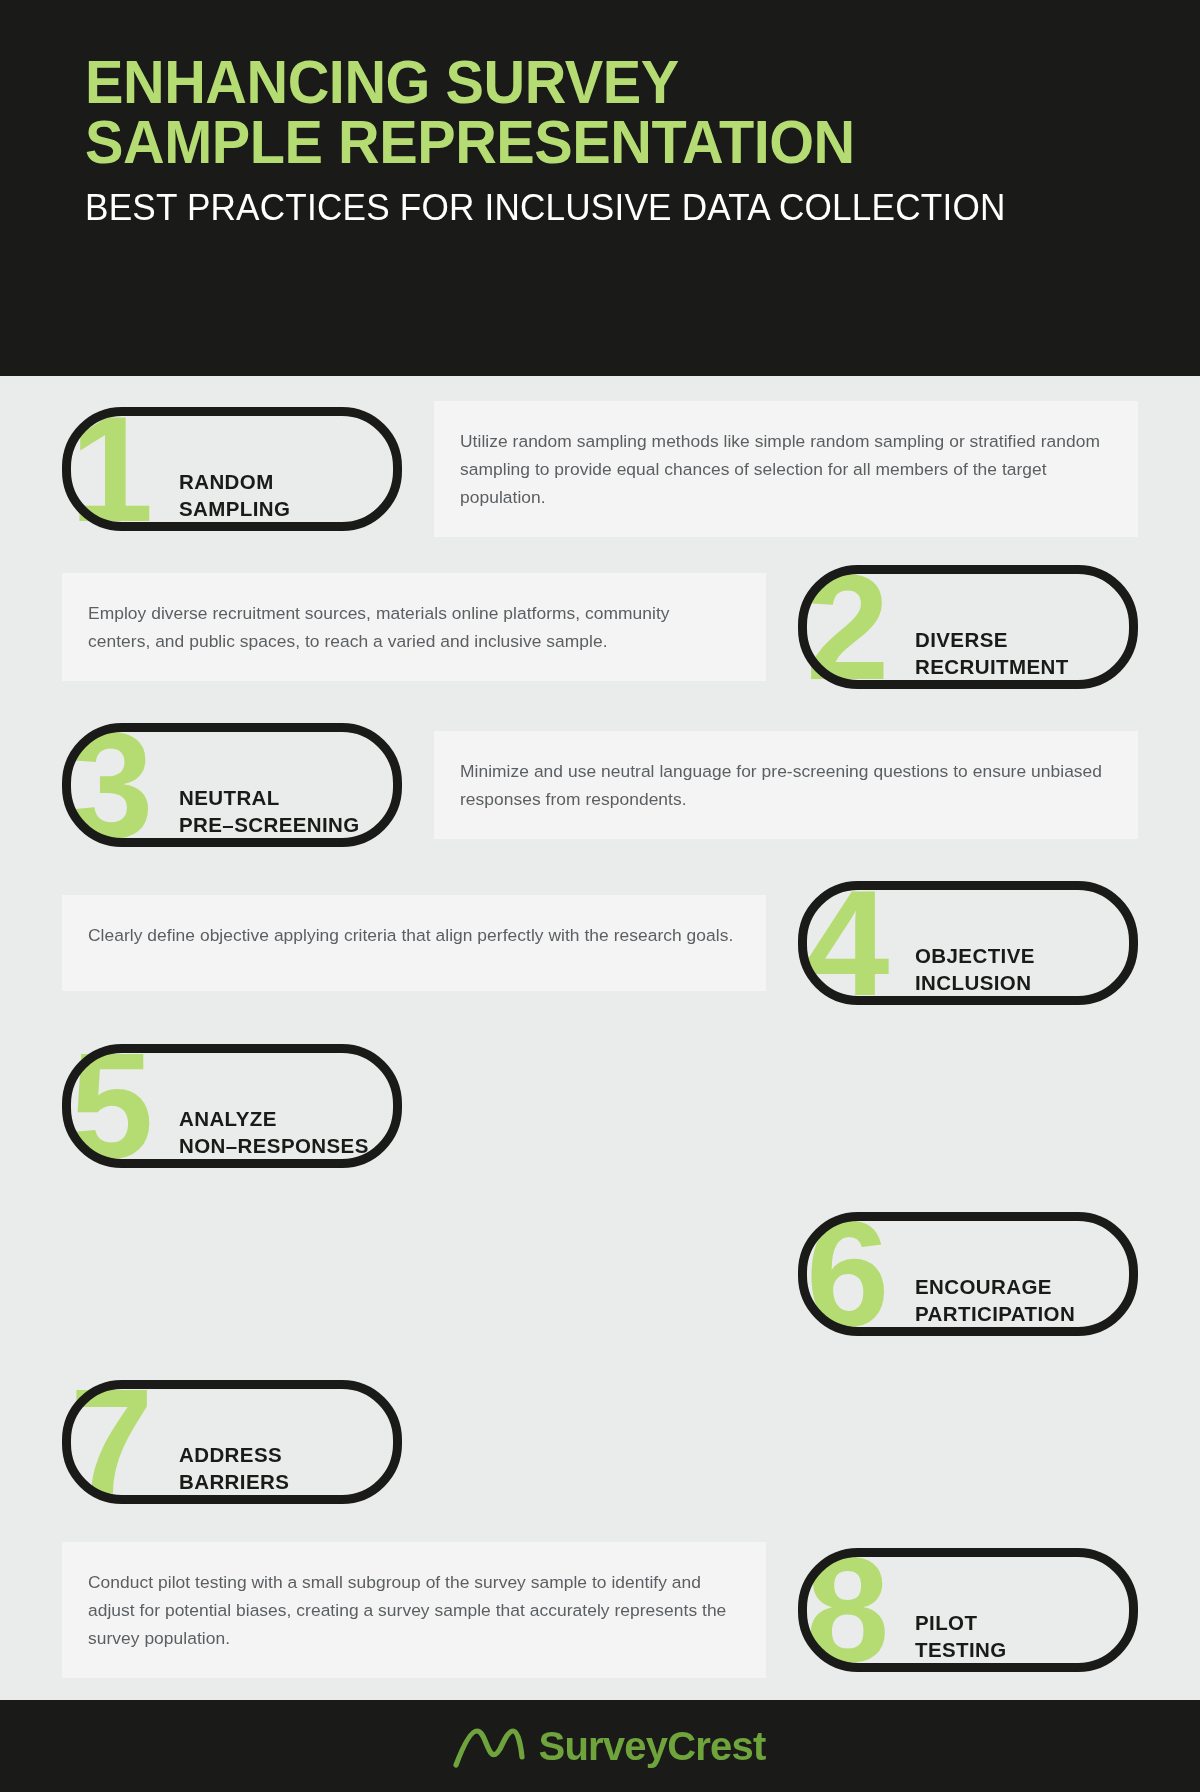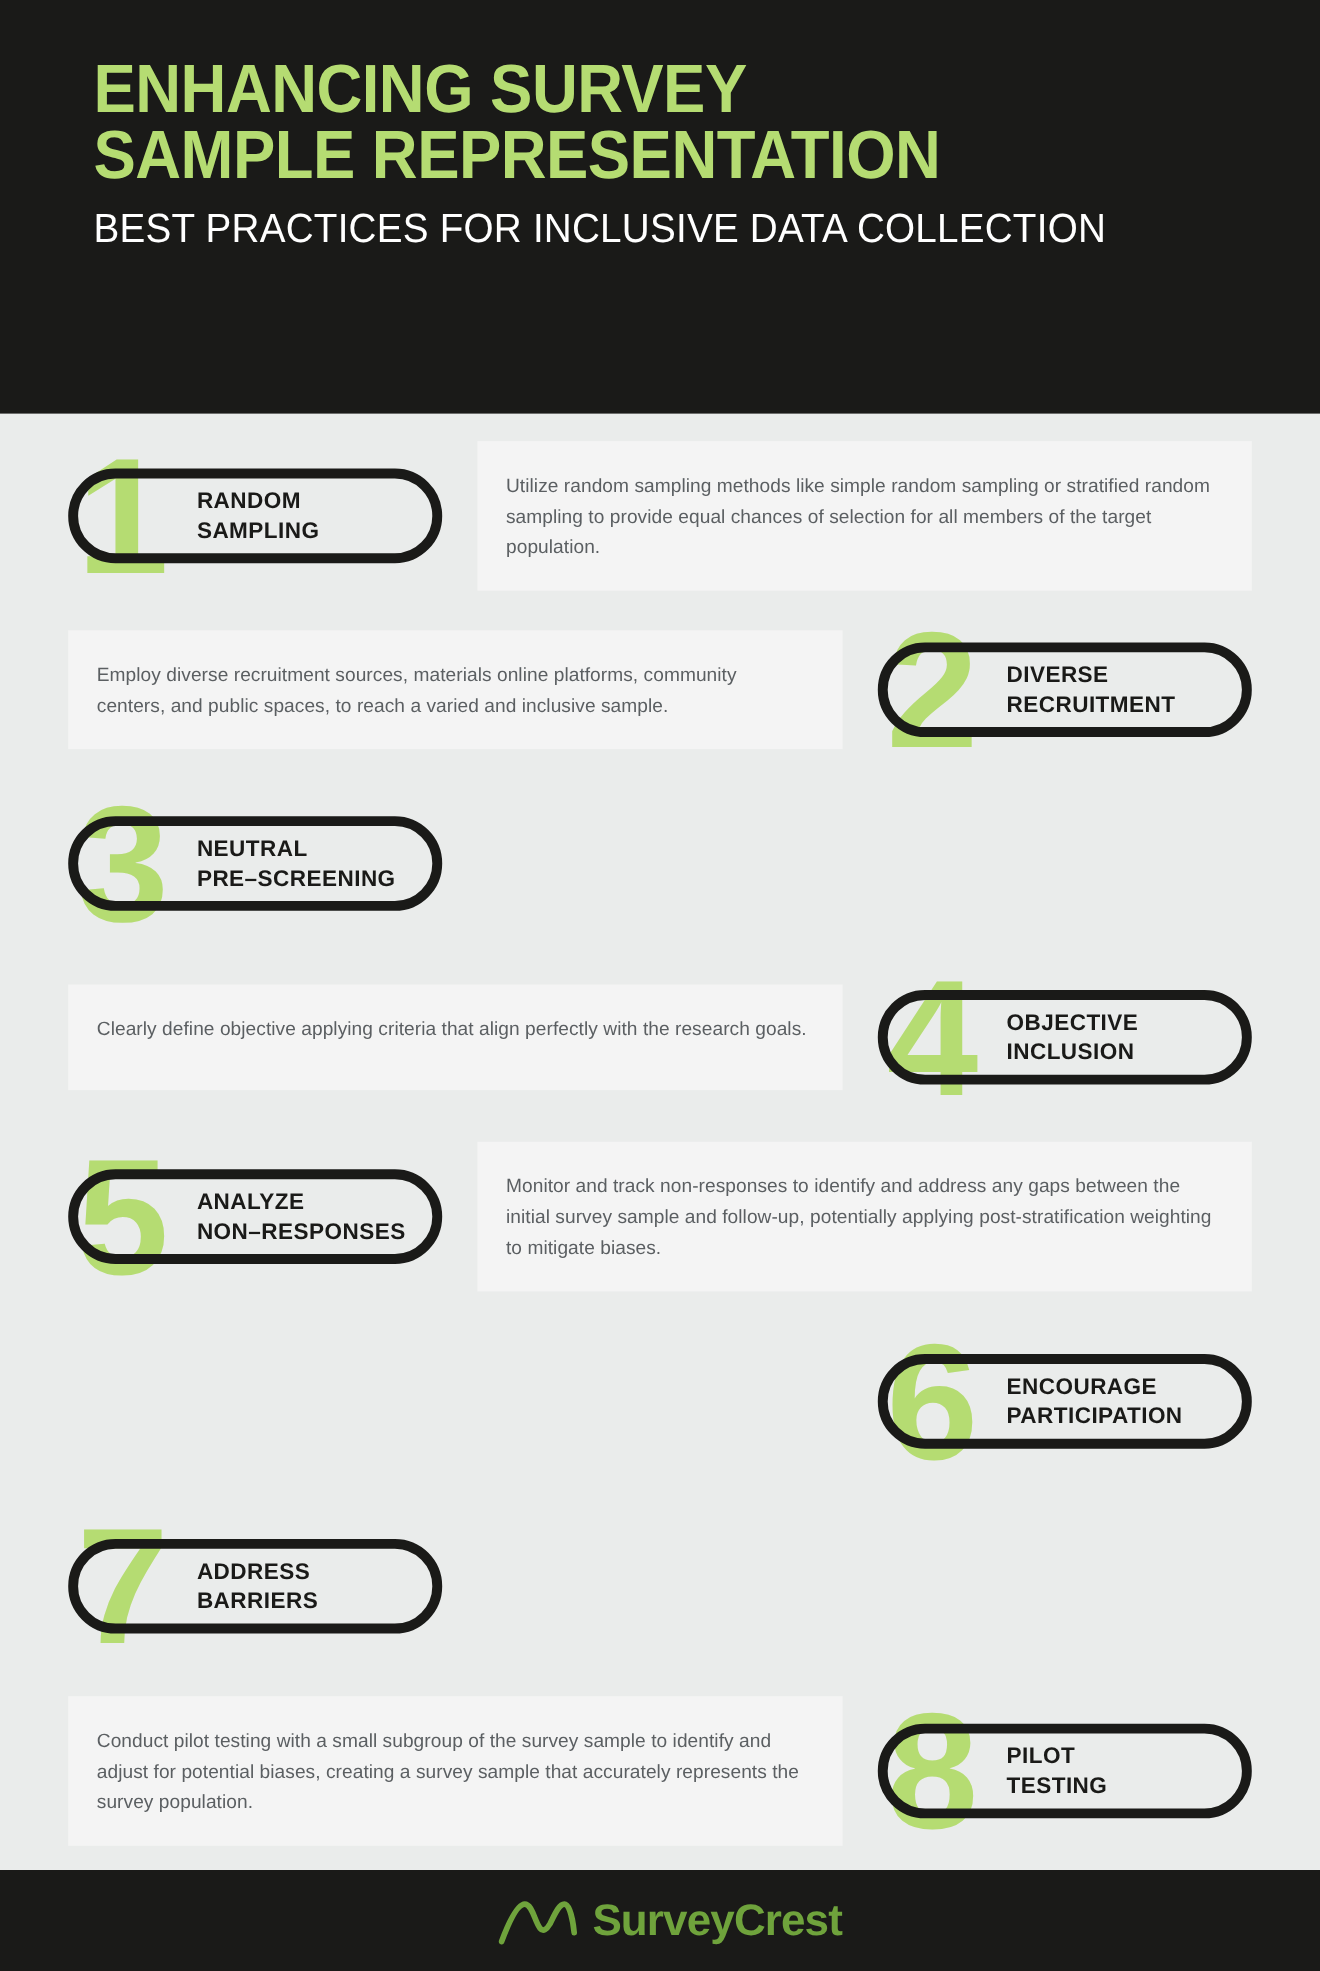--- a/index.html
+++ b/index.html
@@ -84,26 +84,26 @@
     color: #b5dc72;
     z-index: 1;
     user-select: none;
     letter-spacing: -3px;
   }
 
   .pill {
     position: relative;
     z-index: 2;
     width: 340px;
-    height: 86px;
+    height: 124px;
     border: 9px solid #1a1a18;
     border-radius: 60px;
     background: transparent;
     display: flex;
-    align-items: center;
+    align-items: flex-end;
     padding-left: 108px;
   }
 
   .pill-label {
     font-family: "Liberation Sans", sans-serif;
     font-weight: 700;
     font-size: 20.5px;
     line-height: 1.32;
     letter-spacing: 0.4px;
     color: #1a1a18;
@@ -201,20 +201,23 @@
   </div>
 
   <div class="row">
     <div class="pill-wrap">
       <span class="step-number">3</span>
       <div class="pill">
         <span class="pill-label">NEUTRAL
 PRE–SCREENING</span>
       </div>
     </div>
+    <div class="desc">
+      <span class="desc-text">Minimize and use neutral language for pre-screening questions to ensure unbiased responses from respondents.</span>
+    </div>
   </div>
 
   <div class="row right-pill">
     <div class="pill-wrap">
       <span class="step-number">4</span>
       <div class="pill">
         <span class="pill-label">OBJECTIVE
 INCLUSION</span>
       </div>
     </div>
@@ -223,23 +226,20 @@
     </div>
   </div>
 
   <div class="row tall">
     <div class="pill-wrap">
       <span class="step-number">5</span>
       <div class="pill">
         <span class="pill-label">ANALYZE
 NON–RESPONSES</span>
       </div>
-    </div>
-    <div class="desc">
-      <span class="desc-text">Monitor and track non-responses to identify and address any gaps between the initial survey sample and follow-up, potentially applying post-stratification weighting to mitigate biases.</span>
     </div>
   </div>
 
   <div class="row tall right-pill">
     <div class="pill-wrap">
       <span class="step-number">6</span>
       <div class="pill">
         <span class="pill-label">ENCOURAGE
 PARTICIPATION</span>
       </div>

